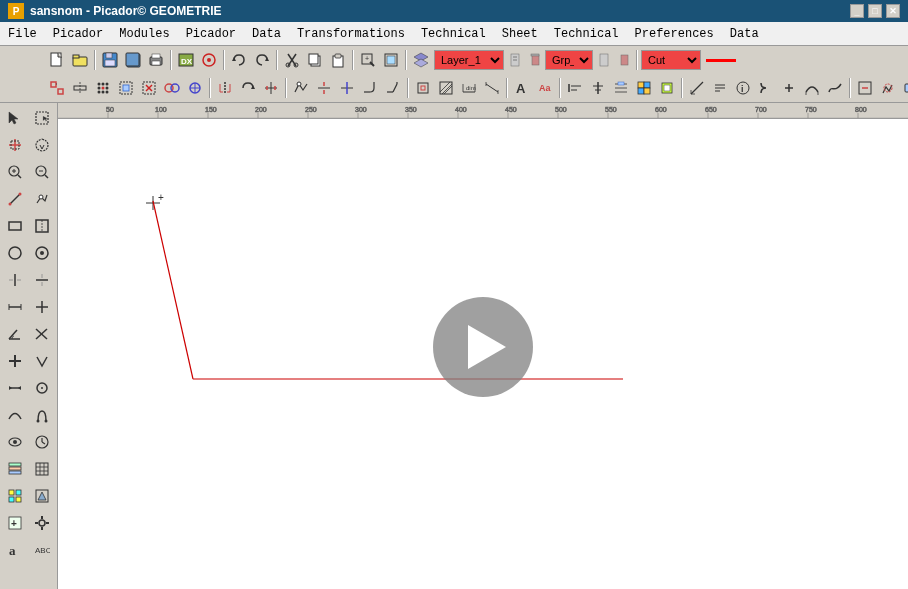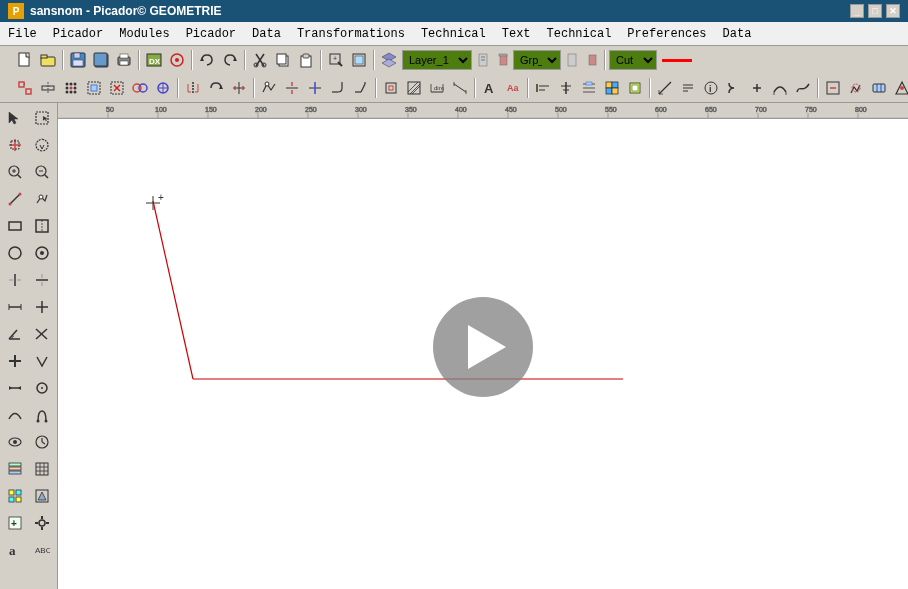--- a/index.html
+++ b/index.html
@@ -45,20 +45,21 @@
     #toolbar-area {
       background: #d4d0c8;
       border-bottom: 1px solid #999;
     }
     #toolbar-row1, #toolbar-row2 {
       display: flex;
       align-items: center;
       height: 28px;
       padding: 2px 14px;
       gap: 1px;
+      margin-left: 32px;
     }
     .tb-sep {
       width: 2px;
       height: 20px;
       border-left: 1px solid #999;
       border-right: 1px solid #fff;
       margin: 0 2px;
     }
     .tb-btn {
       width: 22px;
@@ -80,21 +81,21 @@
 
     
     .toolbar-combo {
       display: flex;
       align-items: center;
       gap: 2px;
     }
     .combo-box {
       height: 20px;
       font-size: 11px;
-      background: #4d7c0f;
+      background: #ef4444;
       border: 1px solid #999;
       padding: 0 2px;
     }
 
     
     #main-area {
       display: flex;
       height: calc(589px - 22px - 24px - 56px);
     }
 
@@ -200,21 +201,21 @@
 </div>
 
 <div id="menu-bar">
   <div class="menu-item">File</div>
   <div class="menu-item">Picador</div>
   <div class="menu-item">Modules</div>
   <div class="menu-item">Picador</div>
   <div class="menu-item">Data</div>
   <div class="menu-item">Transformations</div>
   <div class="menu-item">Technical</div>
-  <div class="menu-item">Text</div>
+  <div class="menu-item">Sheet</div>
   <div class="menu-item">Technical</div>
   <div class="menu-item">Preferences</div>
   <div class="menu-item">Data</div>
 </div>
 
 <div id="toolbar-area">
 
   <div id="toolbar-row1">
 
     <div class="tb-btn" title="New">
@@ -347,21 +348,21 @@
             <rect x="1" y="2" width="8" height="12" fill="#ccc" stroke="#666" stroke-width="0.5"></rect>
           </svg>
       </div>
       <div class="tb-btn" style="width:18px;">
         <svg viewBox="0 0 10 16">
             <rect x="2" y="3" width="7" height="10" fill="#cc8888" stroke="#666" stroke-width="0.5"></rect>
           </svg>
       </div>
     </div>
     <div class="tb-sep"></div>
-    <select class="combo-box" style="width:48px;">
+    <select class="combo-box" style="width:60px;">
       <option>Cut</option>
     </select>
     <div class="red-line-indicator"></div>
   </div>
 
   <div id="toolbar-row2" style="flex-wrap:nowrap; overflow:hidden;">
 
     <div class="tb-btn">
       <svg viewBox="0 0 16 16">
           <rect x="2" y="2" width="5" height="5" fill="none" stroke="#cc4444" stroke-width="1.5"></rect>

